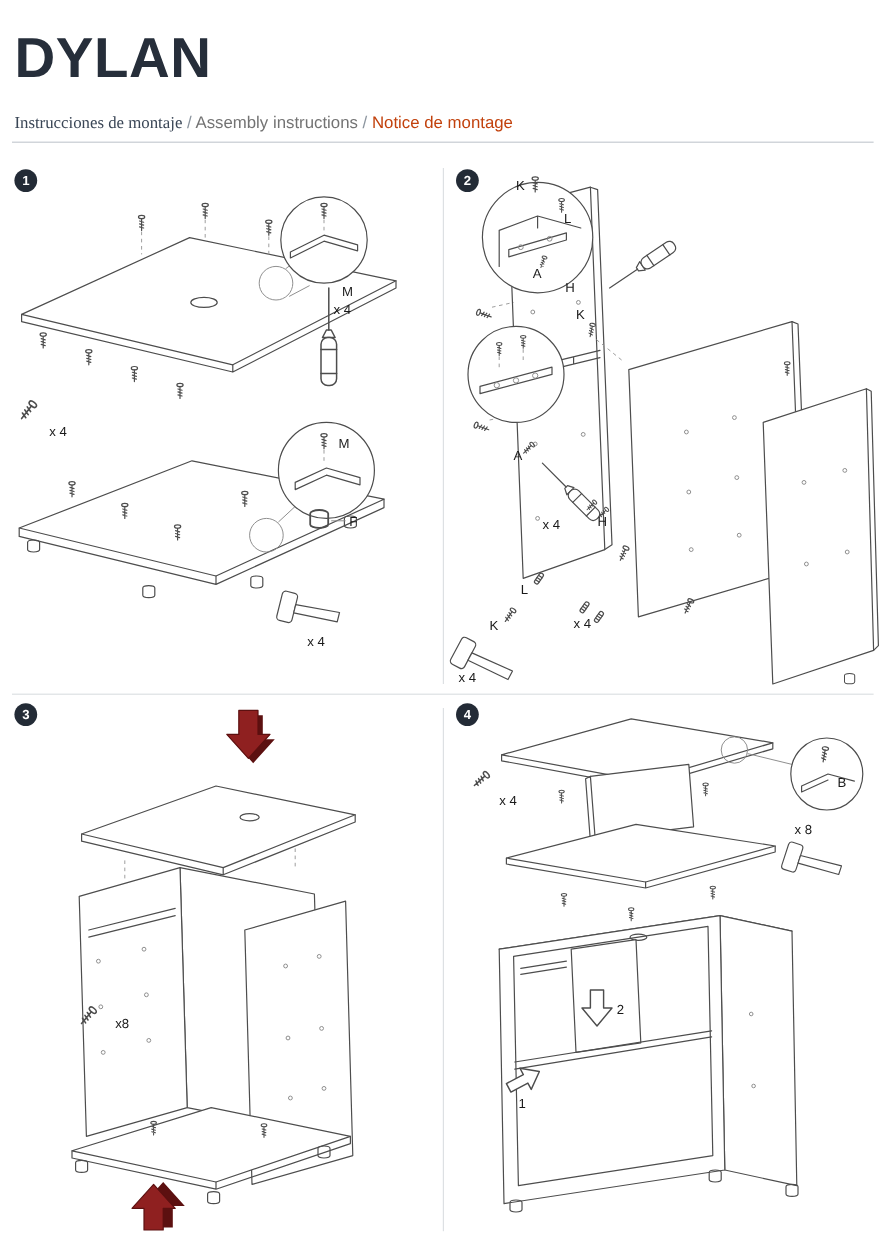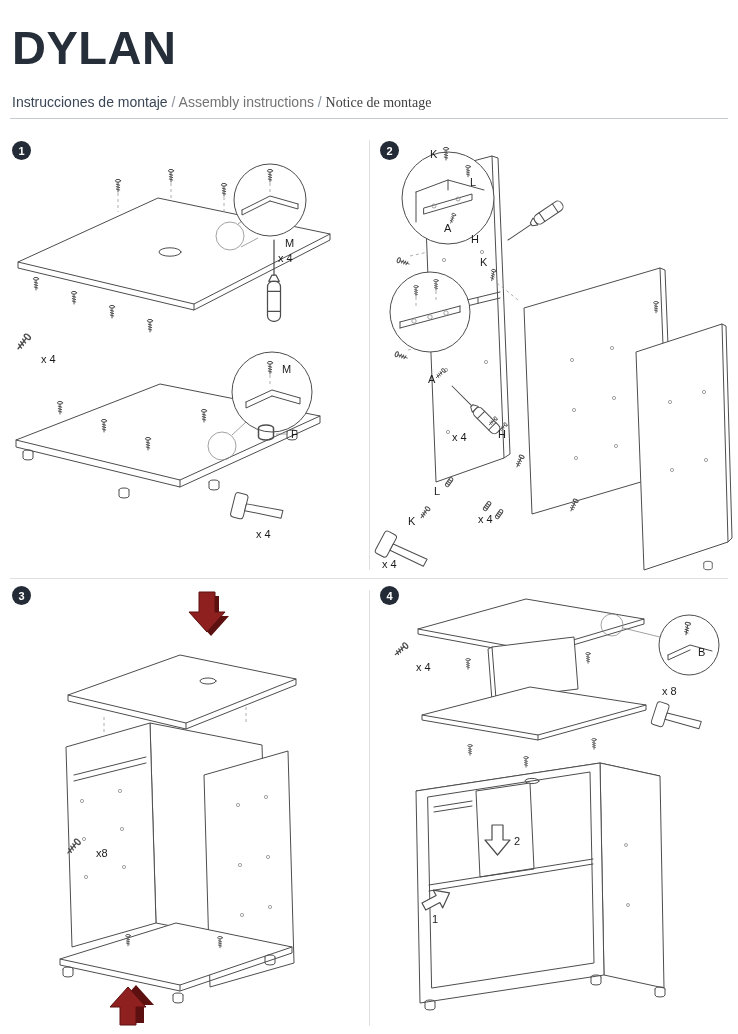--- a/index.html
+++ b/index.html
@@ -1,24 +1,24 @@
 <!DOCTYPE html>
 <html><head>
 <meta charset="utf-8">
 <style>
   html,body{margin:0;padding:0;background:#ffffff;}
   .page{position:relative;width:738px;height:1034px;background:#ffffff;
         font-family:"Liberation Sans",sans-serif;overflow:hidden;}
   .title{position:absolute;left:12px;top:20px;font-size:47px;font-weight:bold;
          color:#262e3a;letter-spacing:0.5px;}
   .subtitle{position:absolute;left:12px;top:94px;font-size:14px;white-space:pre;}
-  .sub-es{color:#3a4656;}
+  .sub-es{color:#3a4656;font-family:Liberation Serif, serif;}
   .sub-sep{color:#8b949e;}
   .sub-en{color:#737373;}
-  .sub-fr{color:#404040;font-family:Liberation Serif, serif;}
+  .sub-fr{color:#c2410c;}
   .rule{position:absolute;left:10px;width:718px;top:118px;border-top:1px solid #c6cbd1;}
   .hdiv{position:absolute;left:10px;width:718px;top:578px;border-top:1px solid #dde0e3;}
   .vdiv-top{position:absolute;left:369px;top:140px;height:430px;border-left:1px solid #dde0e3;}
   .vdiv-bottom{position:absolute;left:369px;top:590px;height:436px;border-left:1px solid #dde0e3;}
   .badge{position:absolute;width:19px;height:19px;border-radius:50%;background:#232b36;
          color:#ffffff;font-size:11px;font-weight:bold;display:flex;align-items:center;
          justify-content:center;}
   .panel-svg{position:absolute;}
   svg text{font-family:"Liberation Sans",sans-serif;font-size:11px;fill:#1a1a1a;}
   .ln{fill:none;stroke:#4d4d4d;stroke-width:1;stroke-linecap:round;stroke-linejoin:round;}

